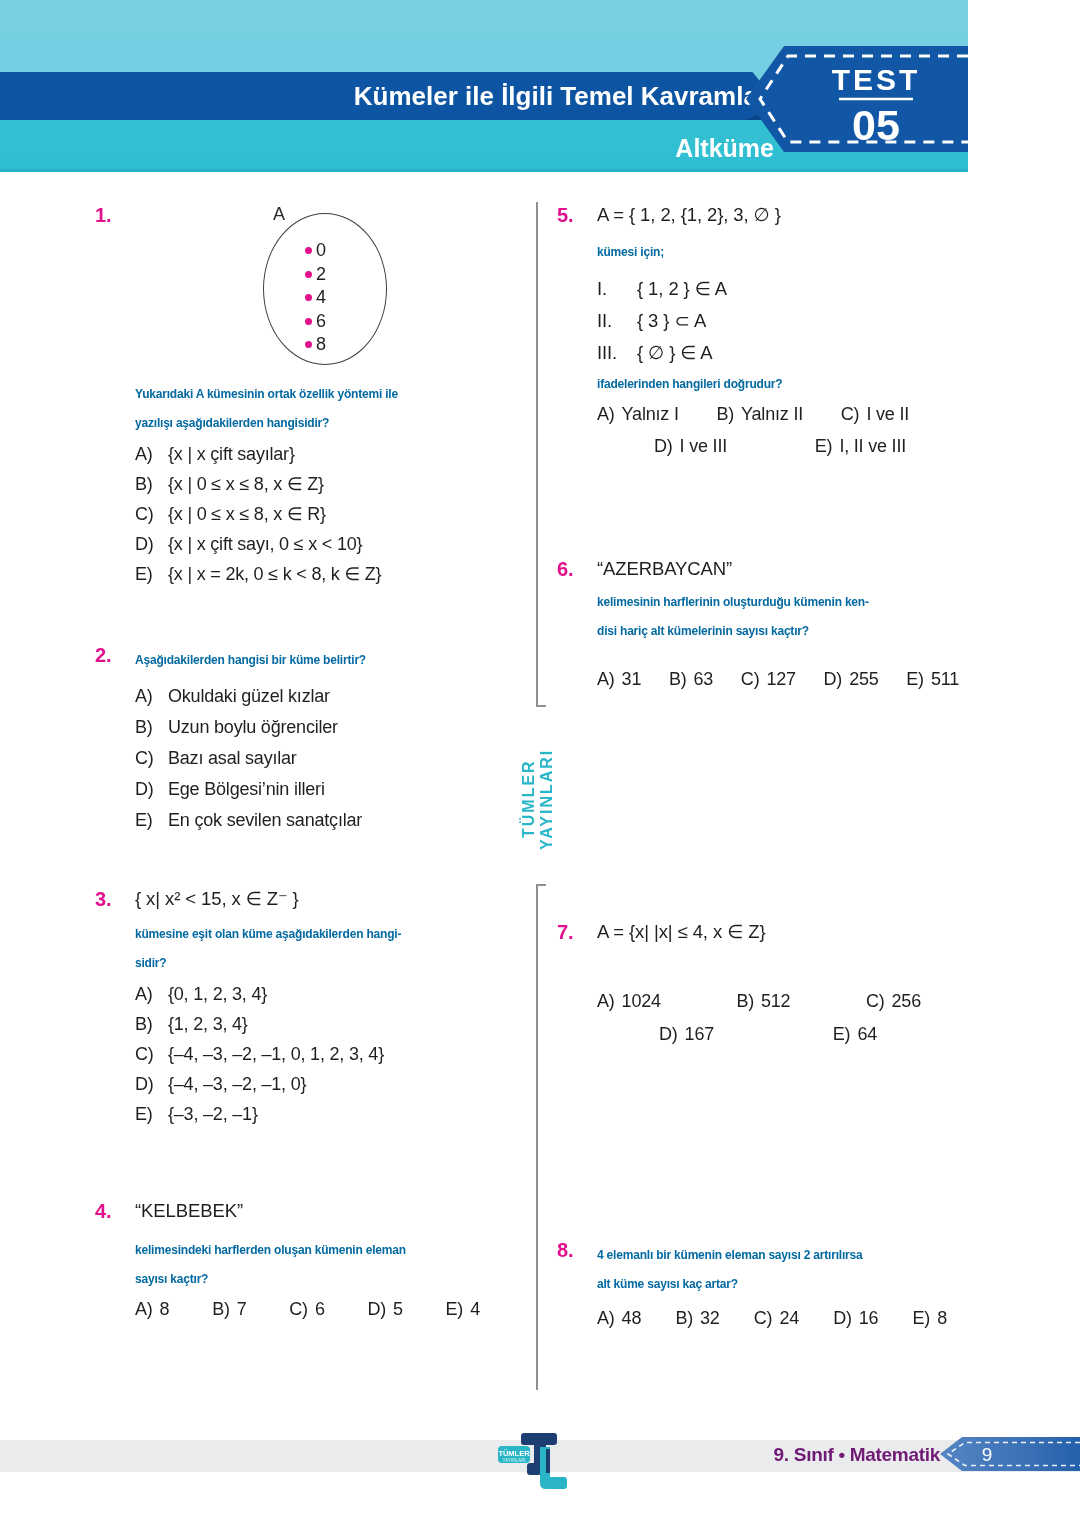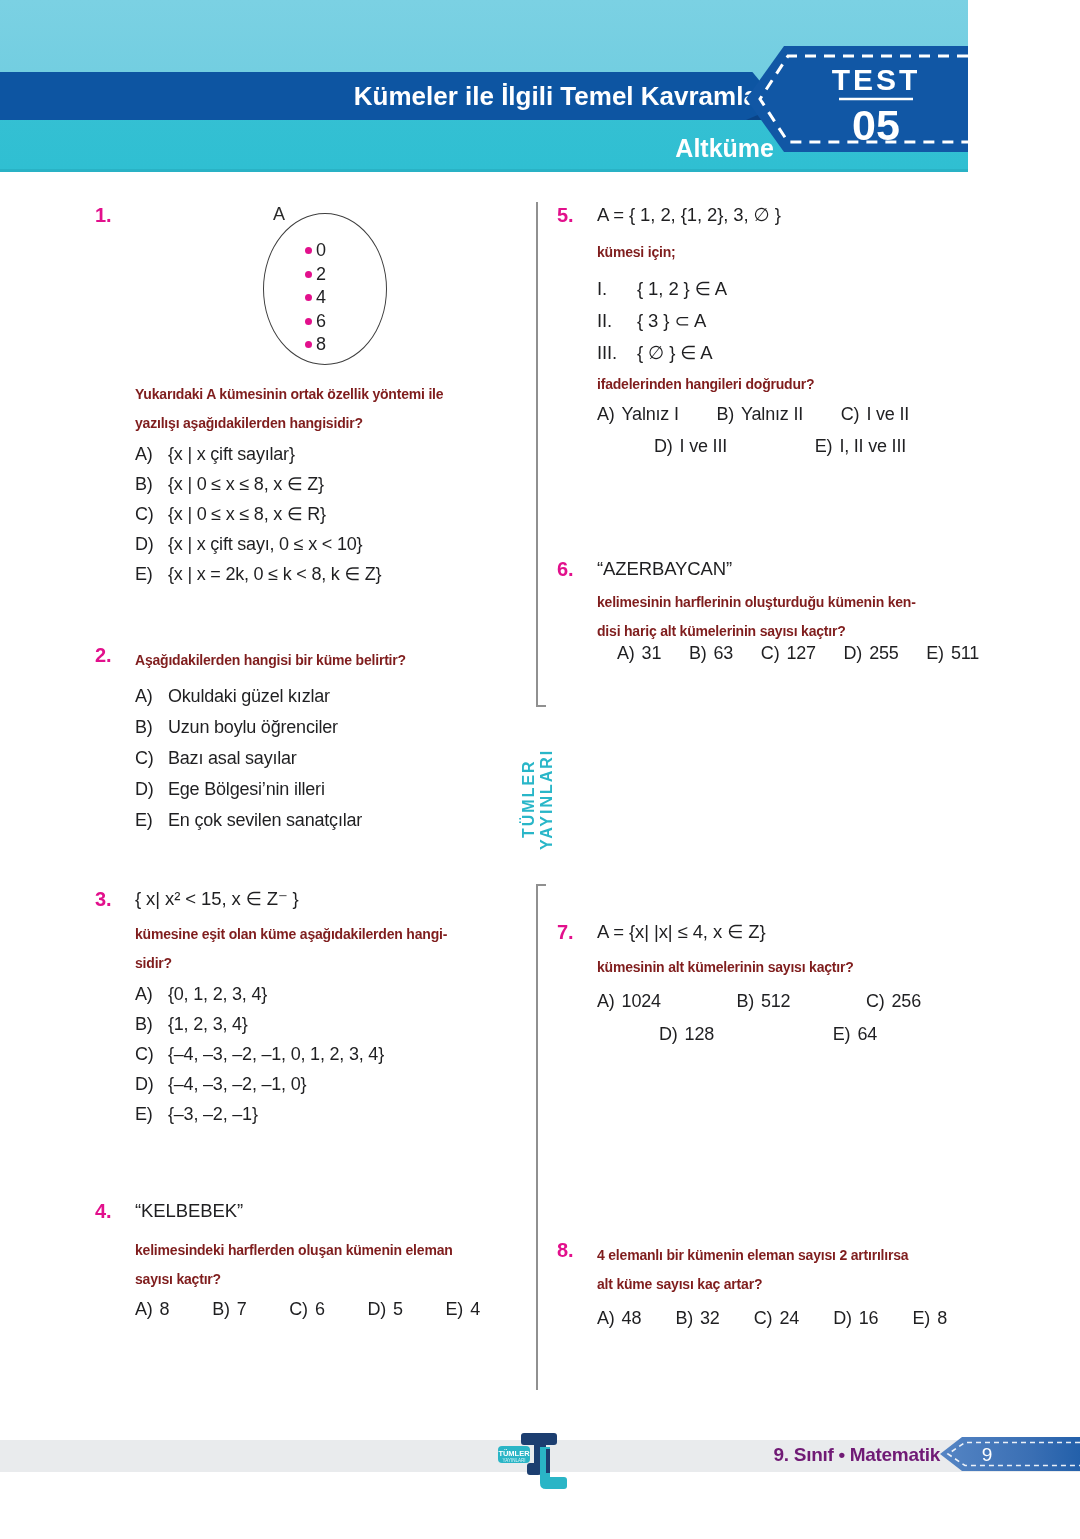--- a/index.html
+++ b/index.html
@@ -29,22 +29,22 @@
   .page-subtitle {
     position:absolute; left:0; top:124px; width:768px; margin:6px;
     text-align:right; font-size:25px; font-weight:bold; color:#fff; line-height:36px;
   }
   .test-badge { position:absolute; right:0; top:46px; width:222px; height:106px; }
   .test-badge text { font-family:"Liberation Sans", sans-serif; fill:#fff; }
 
   
   .q { position:absolute; }
   .q-num { position:absolute; font-size:20px; font-weight:bold; color:#e2108c; }
-  .stem { position:absolute; font-size:14px; font-weight:bold; line-height:29px;
-          letter-spacing:-0.2px; white-space:pre-line; color:#7f1d1d; }
+  .stem { position:absolute; font-size:12px; font-weight:bold; line-height:29px;
+          letter-spacing:-0.2px; white-space:pre-line; color:#0369a1; }
   .mathline { position:absolute; font-size:18.5px; letter-spacing:-0.1px; }
   .opts { position:absolute; }
   .opt { display:flex; line-height:30px; font-size:18px; letter-spacing:-0.2px; }
   .opt-label { flex:0 0 33px; }
   .opt-row { position:absolute; display:flex; justify-content:space-between;
              font-size:18px; letter-spacing:-0.2px; line-height:22px; }
   .opt-cell { white-space:nowrap; }
   .opt-cell .opt-label { display:inline; margin-right:7px; flex:none; }
 
   
@@ -255,40 +255,39 @@
       <span class="opt-cell"><span class="opt-label">D)</span><span>I ve III</span></span>
       <span class="opt-cell"><span class="opt-label">E)</span><span>I, II ve III</span></span>
     </div>
   </div>
 
   <div class="q" style="left:557px; top:552px; width:453px; height:140px;">
     <div class="q-num" style="left:0; top:6px;">6.</div>
     <div class="mathline" style="left:40px; top:6px;">“AZERBAYCAN”</div>
     <div class="stem" style="left:40px; top:36px; width:413px;">kelimesinin harflerinin oluşturduğu kümenin ken-
 disi hariç alt kümelerinin sayısı kaçtır?</div>
-    <div class="opt-row" style="left:40px; top:90px; width:362px;margin-left:20px;">
+    <div class="opt-row" style="left:40px; top:116px; width:362px;">
       <span class="opt-cell"><span class="opt-label">A)</span><span>31</span></span>
       <span class="opt-cell"><span class="opt-label">B)</span><span>63</span></span>
       <span class="opt-cell"><span class="opt-label">C)</span><span>127</span></span>
       <span class="opt-cell"><span class="opt-label">D)</span><span>255</span></span>
       <span class="opt-cell"><span class="opt-label">E)</span><span>511</span></span>
     </div>
   </div>
 
   <div class="q" style="left:557px; top:917px; width:453px; height:140px;">
     <div class="q-num" style="left:0; top:4px;">7.</div>
     <div class="mathline" style="left:40px; top:4px;">A = {x| |x| ≤ 4, x ∈ Z}</div>
-    <div class="stem" style="left:40px; top:36px; width:413px;">kümesinin alt kümelerinin sayısı kaçtır?</div>
     <div class="opt-row" style="left:40px; top:73px; width:324px;">
       <span class="opt-cell"><span class="opt-label">A)</span><span>1024</span></span>
       <span class="opt-cell"><span class="opt-label">B)</span><span>512</span></span>
       <span class="opt-cell"><span class="opt-label">C)</span><span>256</span></span>
     </div>
     <div class="opt-row" style="left:102px; top:106px; width:218px;">
-      <span class="opt-cell"><span class="opt-label">D)</span><span>128</span></span>
+      <span class="opt-cell"><span class="opt-label">D)</span><span>167</span></span>
       <span class="opt-cell"><span class="opt-label">E)</span><span>64</span></span>
     </div>
   </div>
 
   <div class="q" style="left:557px; top:1239px; width:453px; height:110px;">
     <div class="q-num" style="left:0; top:0;">8.</div>
     <div class="stem" style="left:40px; top:2px; width:413px;">4 elemanlı bir kümenin eleman sayısı 2 artırılırsa
 alt küme sayısı kaç artar?</div>
     <div class="opt-row" style="left:40px; top:68px; width:350px;">
       <span class="opt-cell"><span class="opt-label">A)</span><span>48</span></span>

